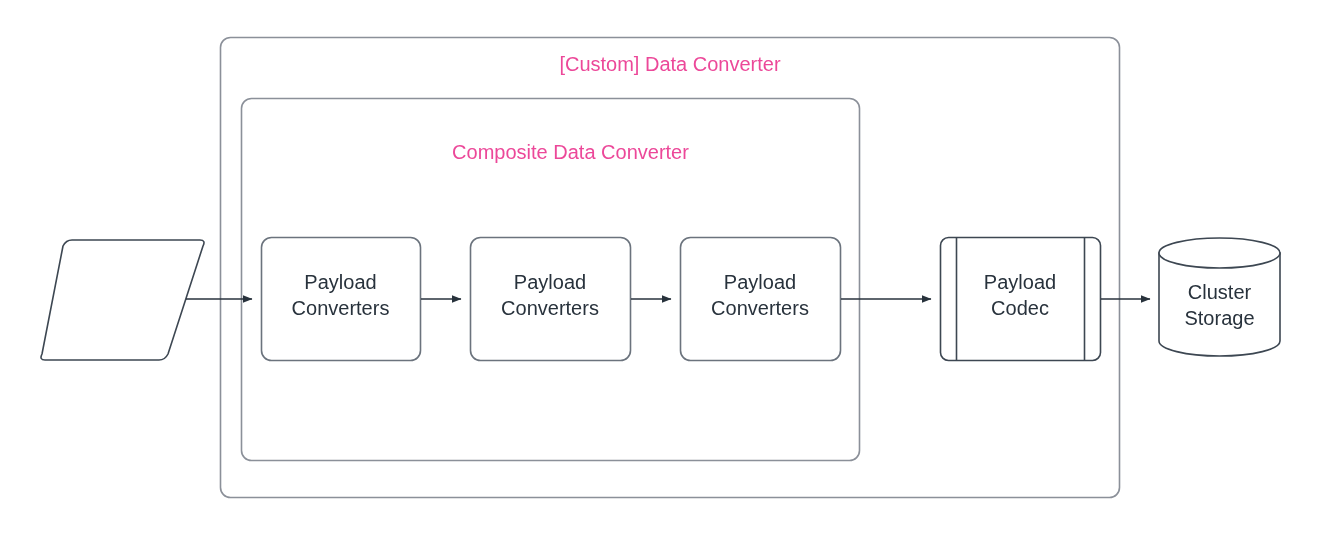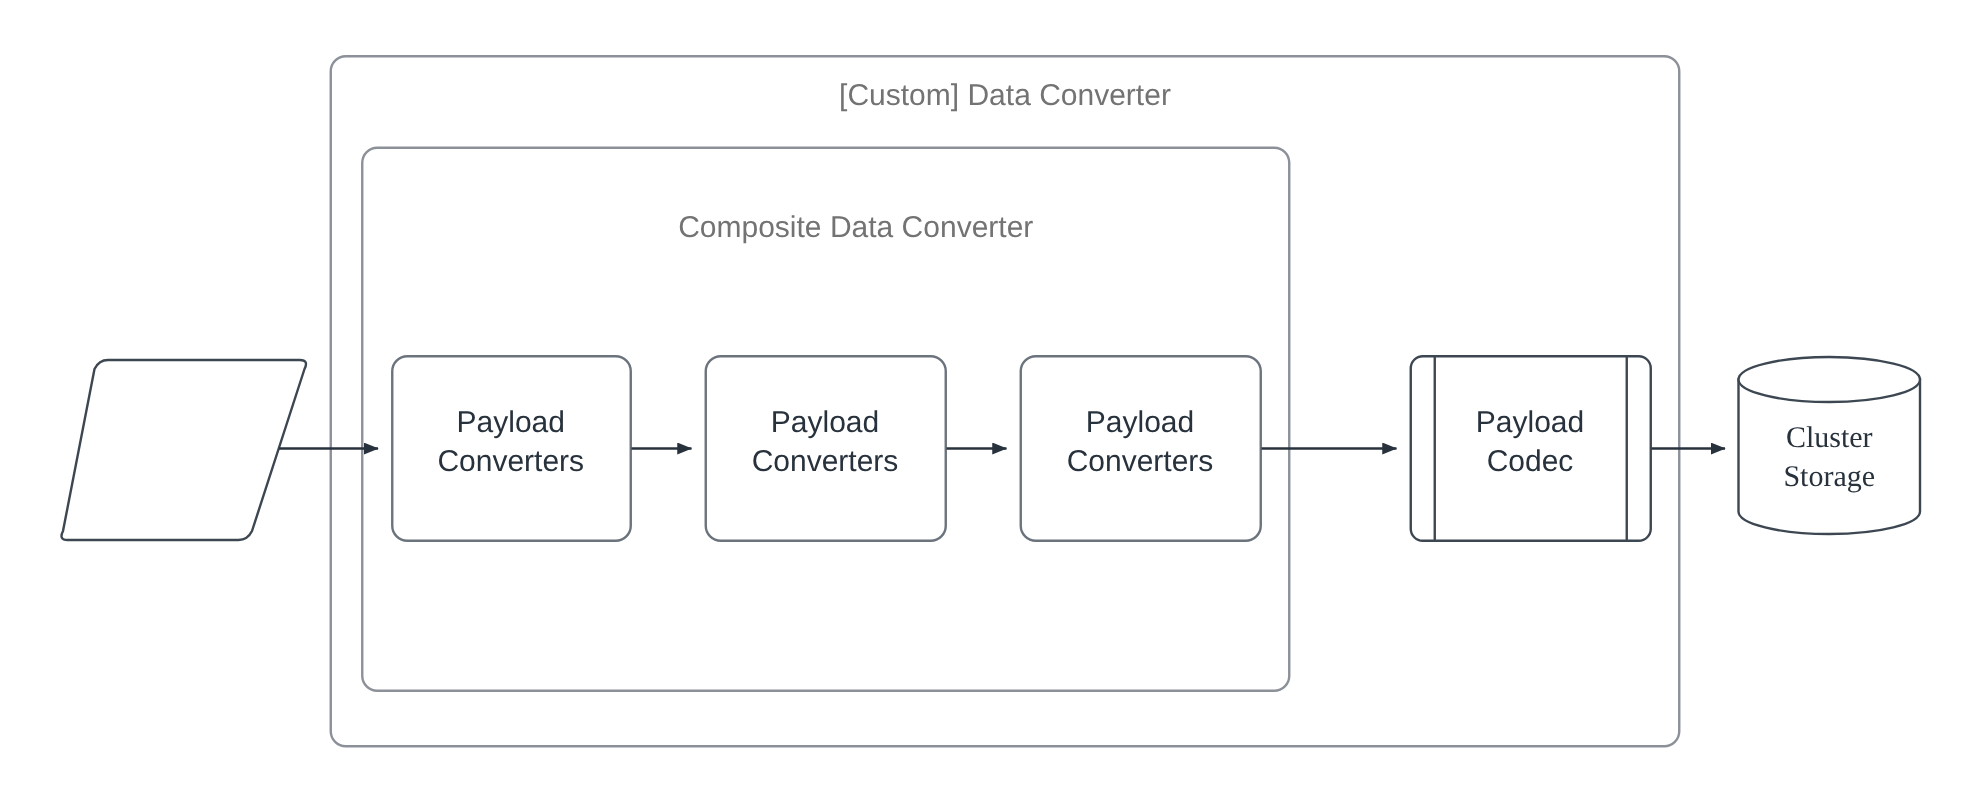--- a/index.html
+++ b/index.html
@@ -39,35 +39,35 @@
     font-size: 20px;
     color: #28323c;
     white-space: pre-line;
     pointer-events: none;
   }
 
   .container-title {
     position: absolute;
     text-align: center;
     font-size: 20px;
-    color: #737373;
+    color: #ec4899;
     line-height: 1.2;
   }
 
   
   #outer-group-title { left: 220px; top: 52px; width: 900px; }
   #inner-group-title { left: 237px; top: 140px; width: 619px; padding-left: 24px; }
 
   
   #input-label        { left: 40px;  top: 285px; width: 160px; }
   #pc1-label          { left: 261px; top: 270px; width: 159px; }
   #pc2-label          { left: 470px; top: 270px; width: 160px; }
   #pc3-label          { left: 680px; top: 270px; width: 160px; }
   #codec-label        { left: 955px; top: 270px; width: 130px; }
-  #storage-label      { left: 1159px; top: 280px; width: 121px; font-family: Liberation Serif, serif; }
+  #storage-label      { left: 1159px; top: 280px; width: 121px; }
 </style>
 </head>
 <body>
 
 <div id="diagram-canvas">
 
   <svg class="svg-layer" viewBox="0 0 1320 540">
     <defs>
       <marker id="arrowhead" markerWidth="10" markerHeight="8" refX="9.5" refY="4" orient="auto" markerUnits="userSpaceOnUse">
         <path d="M0,0 L10,4 L0,8 z" fill="#28323c"></path>

